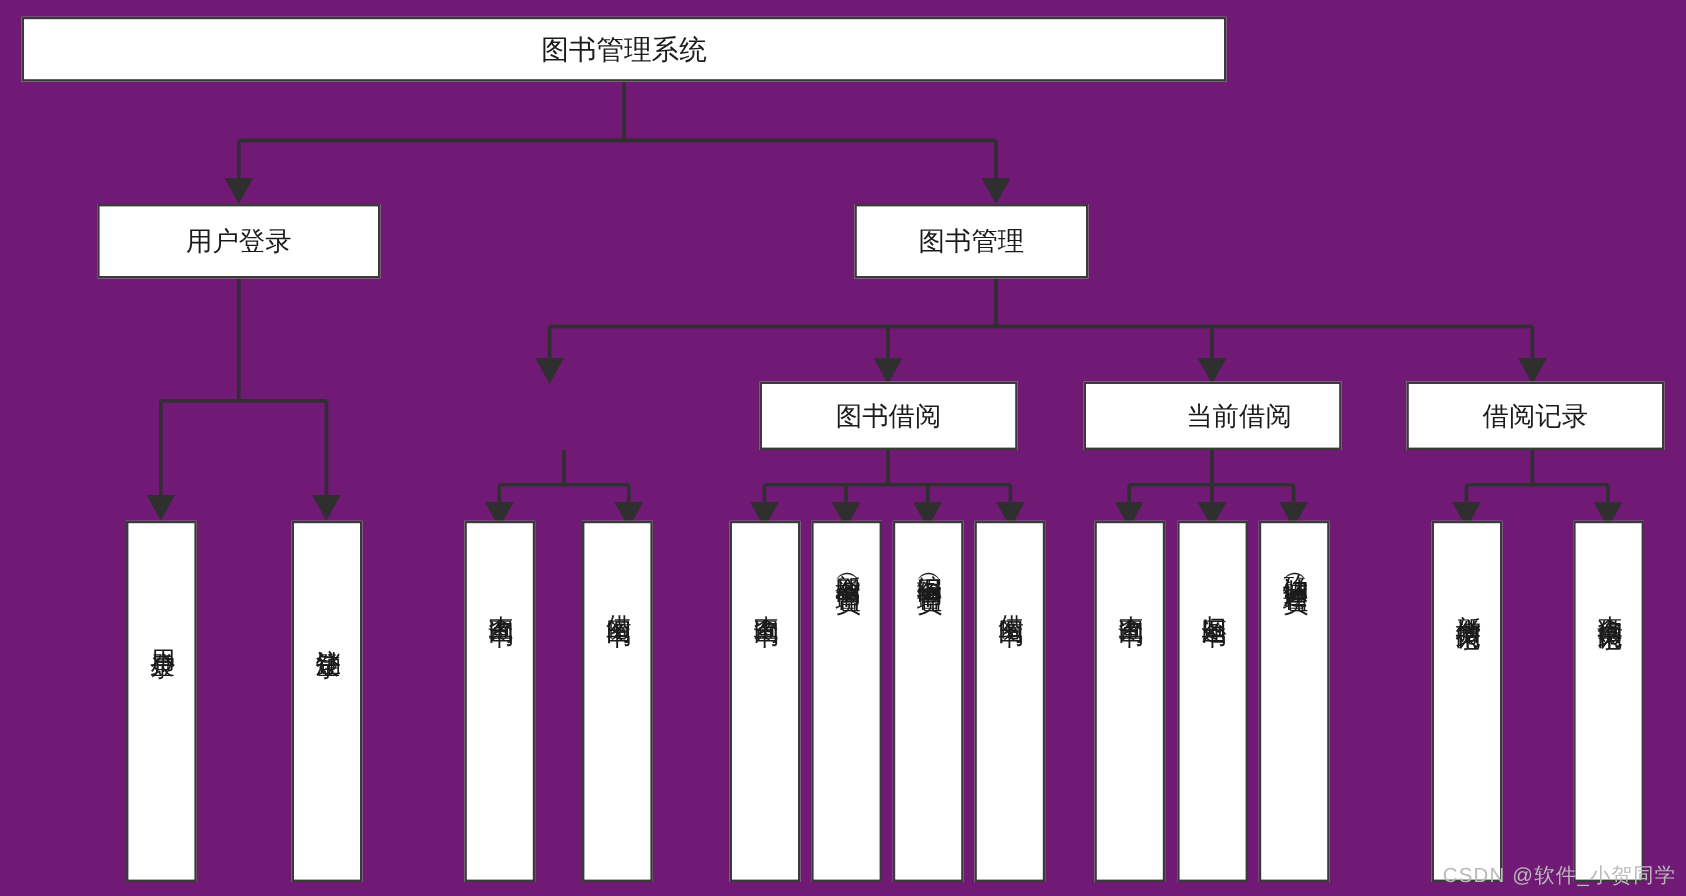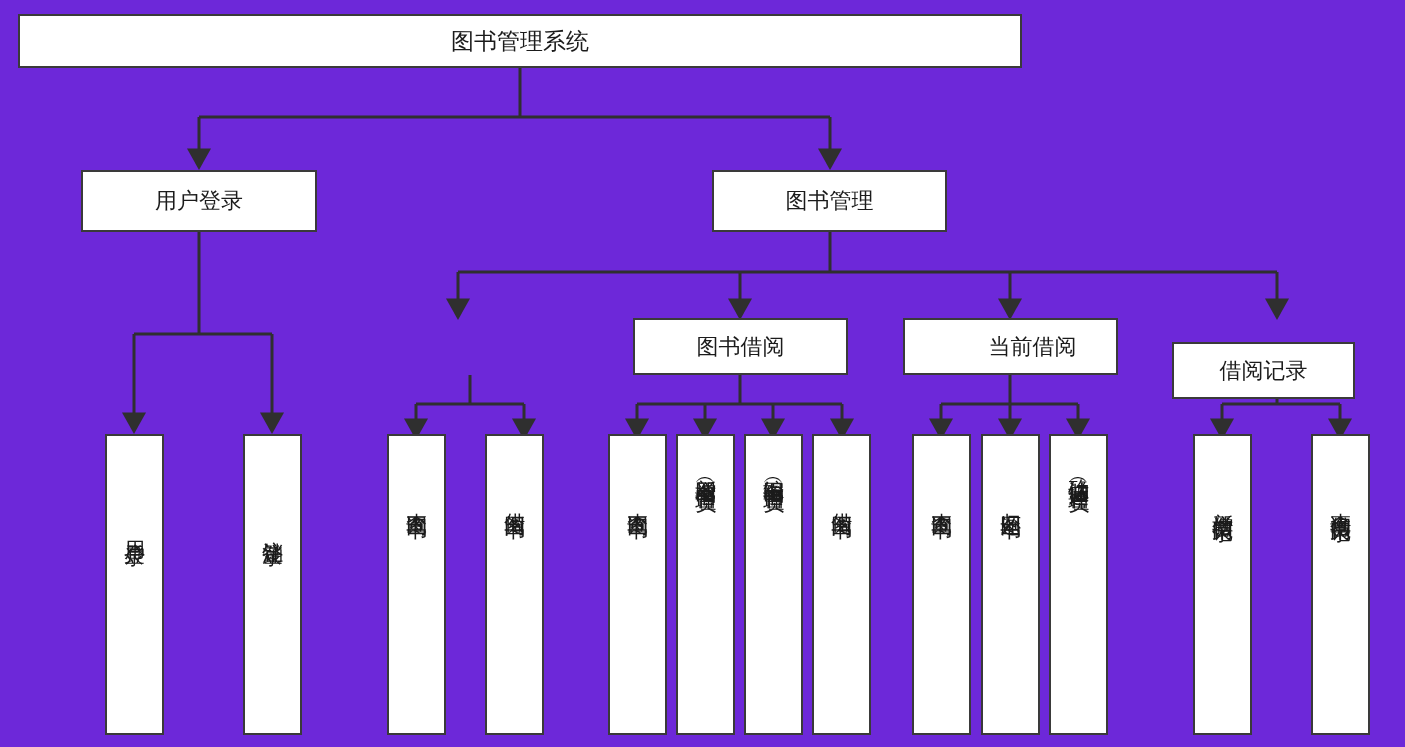--- a/index.html
+++ b/index.html
@@ -1,17 +1,17 @@
 <!DOCTYPE html>
 <html><head>
 <meta charset="utf-8">
 <style>
   html,body{margin:0;padding:0;background:#ffffff;}
   body{font-family:"Liberation Sans","DejaVu Sans",sans-serif;}
-  #stage{position:relative;width:1405px;height:747px;background:#6d28d9;overflow:hidden;}
+  #stage{position:relative;width:1405px;height:747px;background:#701a75;overflow:hidden;}
   svg#wires{position:absolute;left:0;top:0;width:1405px;height:747px;pointer-events:none;}
 
   .node{position:absolute;box-sizing:border-box;background:#ffffff;
         border:2.5px solid #3a3a3a;display:flex;align-items:center;justify-content:center;
         color:#1b1b1b;}
   .node.root{font-size:23px;}
   .node.lvl2{font-size:22px;}
   .node.lvl3{font-size:22px;}
 
   .leaf{position:absolute;box-sizing:border-box;background:#ffffff;
@@ -81,31 +81,31 @@
     </g>
   </svg>
 
   <div class="node root" style="left:18px;top:14px;width:1004px;height:54px;">
     <span>图书管理系统</span>
   </div>
 
   <div class="node lvl2" style="left:81px;top:170px;width:236px;height:62px;">
     <span>用户登录</span>
   </div>
-  <div class="node lvl2" style="left:712px;top:170px;width:235px;height:62px;">
+  <div class="node lvl2" style="left:712px;top:170px;width:195px;height:62px;">
     <span>图书管理</span>
   </div>
 
   <div class="node lvl3" style="left:633px;top:318px;width:215px;height:57px;justify-content:center;">
     <span>图书借阅</span>
   </div>
   <div class="node lvl3" style="left:903px;top:318px;width:215px;height:57px;padding-left:44px;">
     <span>当前借阅</span>
   </div>
-  <div class="node lvl3" style="left:1172px;top:318px;width:183px;height:57px;margin-top:24px;">
+  <div class="node lvl3" style="left:1172px;top:318px;width:215px;height:57px;">
     <span>借阅记录</span>
   </div>
 
   <div class="leaf mid" style="left:105px;top:434px;width:59px;height:301px;">
     <span class="vtext">用户登录</span>
   </div>
   <div class="leaf mid" style="left:243px;top:434px;width:59px;height:301px;">
     <span class="vtext">注销登录</span>
   </div>
 
@@ -139,14 +139,15 @@
     <span class="vtext">确认归还（管理员）</span>
   </div>
 
   <div class="leaf mid2" style="left:1193px;top:434px;width:59px;height:301px;">
     <span class="vtext">新增借阅记录</span>
   </div>
   <div class="leaf mid2" style="left:1311px;top:434px;width:59px;height:301px;">
     <span class="vtext">查询借阅记录</span>
   </div>
 
+  <div class="watermark">CSDN @软件_小贺同学</div>
 
 </div>
 
 </body></html>

